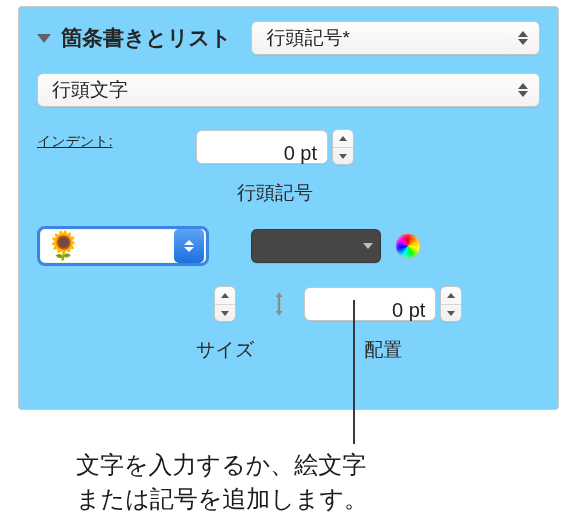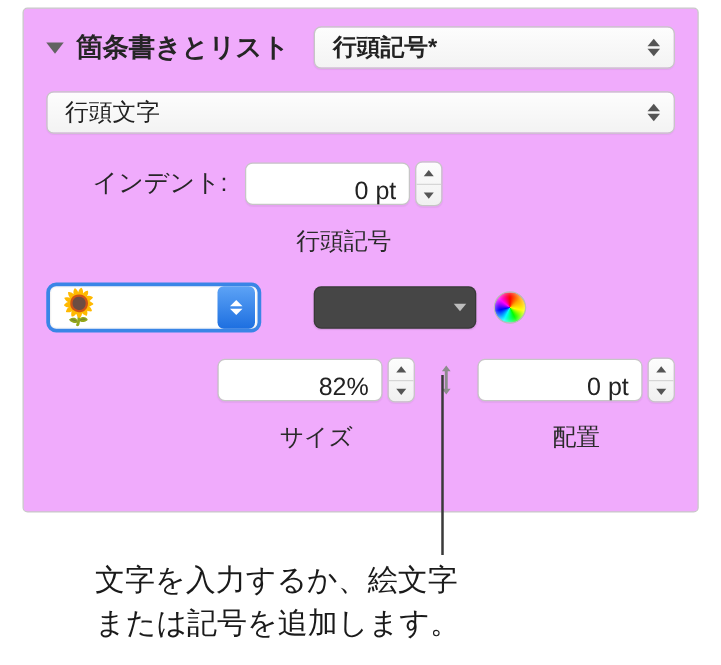--- a/index.html
+++ b/index.html
@@ -5,21 +5,21 @@
   * { box-sizing: border-box; margin: 0; padding: 0; }
   body {
     font-family: -apple-system, "Hiragino Sans", "Hiragino Kaku Gothic ProN", sans-serif;
     background: #fff;
     width: 577px;
     height: 532px;
     position: relative;
     overflow: hidden;
   }
   .panel {
-    background: #f0abfc;
+    background: #7dd3fc;
     border: 1px solid #c8c8c8;
     border-radius: 4px;
     position: absolute;
     left: 18px;
     top: 6px;
     width: 541px;
     height: 404px;
     padding: 14px 18px 0 18px;
   }
   .header-row {
@@ -59,37 +59,38 @@
     justify-content: center; gap: 2px;
     align-items: center;
     margin-left: 8px;
   }
   .arrows .up {
     width:0;height:0;border-left:5px solid transparent;border-right:5px solid transparent;border-bottom:6px solid #555;
   }
   .arrows .dn {
     width:0;height:0;border-left:5px solid transparent;border-right:5px solid transparent;border-top:6px solid #555;
   }
-  .header-popup { flex: 1; margin-left: 10px; font-weight: bold; }
+  .header-popup { flex: 1; margin-left: 10px; }
   .full-popup {
     width: 100%;
     margin-bottom: 22px;
   }
   .row {
     display: flex;
     align-items: flex-start;
     gap: 14px;
     margin-bottom: 20px;
   }
   .label-col {
     width: 145px;
-    text-align: right;
-    font-size: 20px;
+    text-align: left;
+    font-size: 14px;
     color: #262626;
     padding-top: 4px;
+    text-decoration: underline;
   }
   .field-group { display:flex; flex-direction:column; align-items:center; }
   .spinbox {
     display: flex;
     align-items: center;
     gap: 4px;
   }
   .spin-input {
     width: 132px;
     height: 34px;
@@ -249,21 +250,20 @@
     <div class="color-well">
       <span class="chev"></span>
     </div>
     <div class="color-wheel"></div>
   </div>
 
   <div class="row">
     <div class="label-col"></div>
     <div class="field-group">
       <div class="spinbox">
-        <div class="spin-input">82%</div>
         <div class="stepper">
           <div class="btn">
               <span class="caret-up"></span>
             </div>
           <div class="btn">
               <span class="caret-dn"></span>
             </div>
         </div>
       </div>
       <div class="sublabel">サイズ</div>

